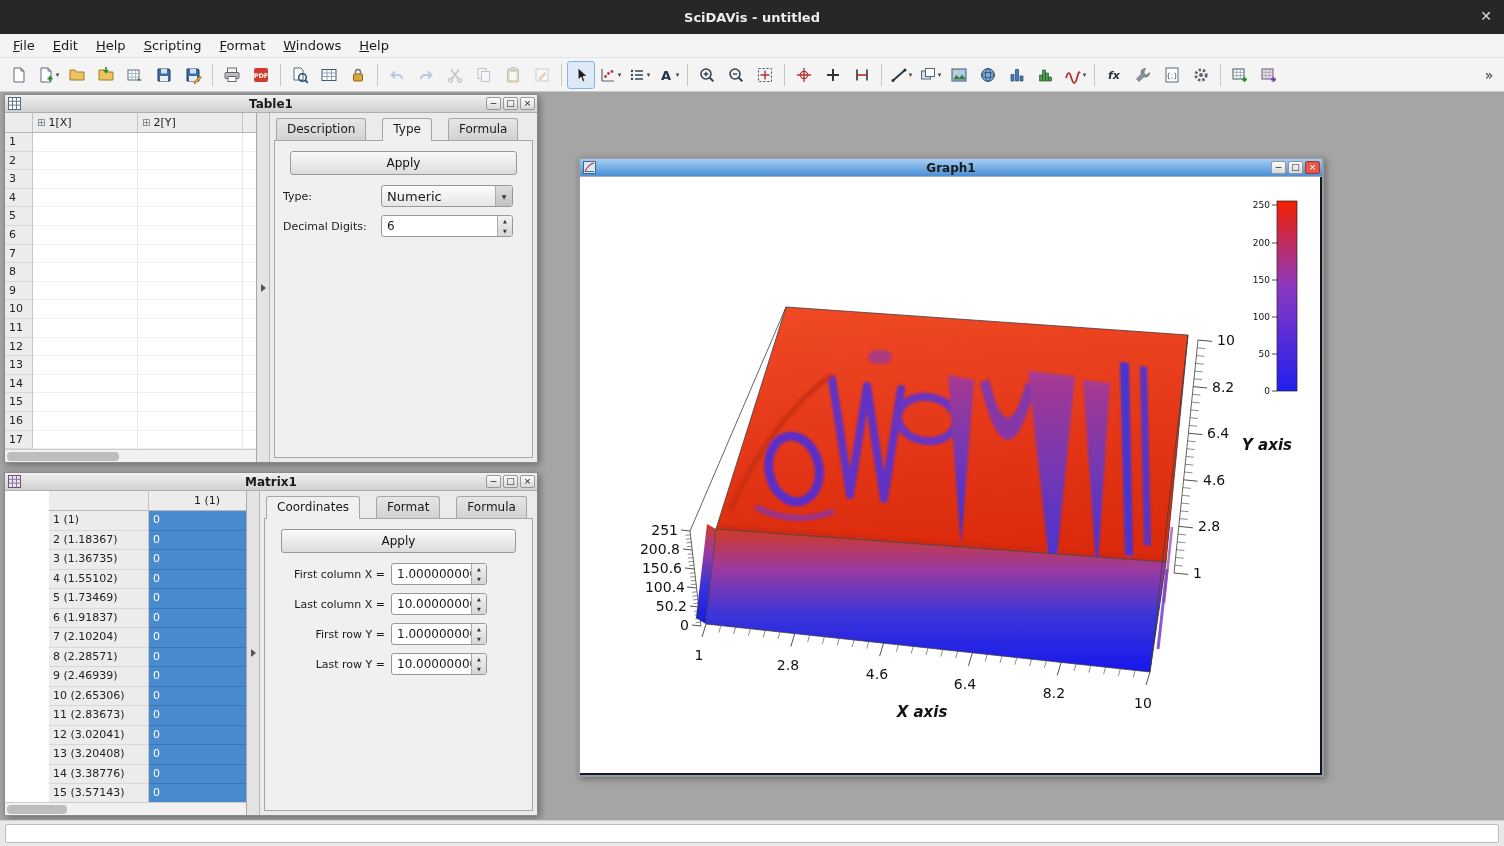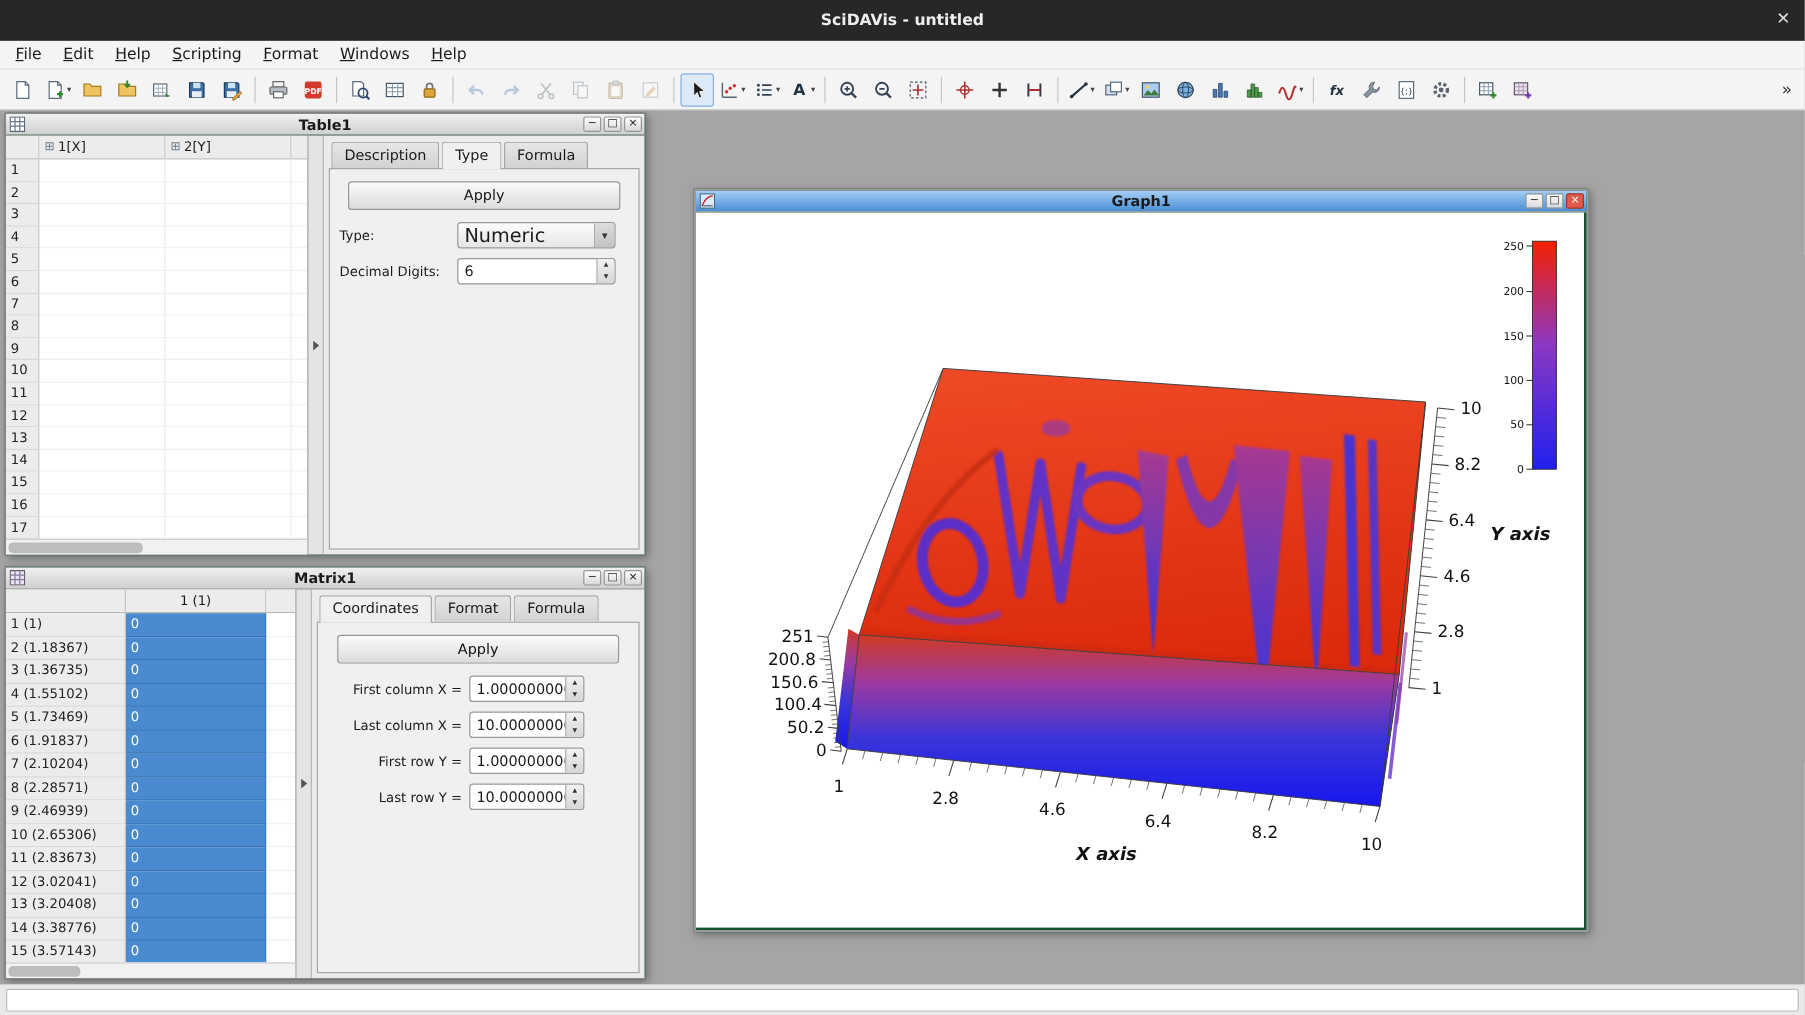--- a/index.html
+++ b/index.html
@@ -23,66 +23,66 @@
   .tbtn.disabled{opacity:.35;}
   .tbtn.active{background:#dce9f7;border-color:#88b2e0;}
   .tbtn.glyph{font-size:14px;color:#333;min-width:20px;}
   .tbtn.pushright{margin-left:auto;}
   .tsep{width:1px;height:22px;background:#c6c6c6;margin:0 4px;flex:none;}
 
   
   .mdi{position:relative;height:728px;background:#a5a5a5;overflow:hidden;}
 
   
-  .childwin{position:absolute;border:1px solid #8a8a8a;background:#14532d;box-shadow:2px 2px 7px rgba(0,0,0,.35);}
+  .childwin{position:absolute;border:1px solid #8a8a8a;background:#0f172a;box-shadow:2px 2px 7px rgba(0,0,0,.35);}
   .cw-title{height:18px;position:relative;display:flex;align-items:center;justify-content:center;background:linear-gradient(#f0f0f0,#d0d0d0);border-bottom:1px solid #aeaeae;font-size:12px;font-weight:bold;}
   .cw-title.blue{background:linear-gradient(#a5cef4,#4a8fd6);}
   .cw-ico{position:absolute;left:3px;top:2px;width:13px;height:13px;}
   .cw-ico svg{width:13px;height:13px;display:block;}
   .cw-btns{position:absolute;right:2px;top:2px;display:flex;gap:2px;}
   .cw-btn{width:15px;height:13px;border:1px solid #979797;background:linear-gradient(#fdfdfd,#d9d9d9);font-size:9px;line-height:11px;text-align:center;border-radius:2px;font-weight:normal;}
   .cw-btn.red{background:#e05a4b;border-color:#a23527;color:#fff;}
   .cw-body{height:calc(100% - 18px);display:flex;}
 
   
   .gridarea{background:#fff;display:flex;flex-direction:column;border-right:1px solid #a8a8a8;}
   .t1-left{width:252px;}
   .m1-left{width:242px;}
   .grid{flex:1;overflow:hidden;font-size:11px;}
   .trow{display:flex;height:18.6px;flex:none;}
-  .m1-left .trow{height:19.5px;}
+  .m1-left .trow{height:19.5px;margin-left:44px;}
   .trow.thead{height:20px;}
   .rowhead{width:28px;background:#ececec;border-right:1px solid #c4c4c4;border-bottom:1px solid #d8d8d8;padding:2px 0 0 4px;color:#222;flex:none;}
   .m1-left .rowhead{width:100px;}
   .rowhead.corner{border-bottom:1px solid #b8b8b8;}
   .chead{background:#ececec;border-right:1px solid #c4c4c4;border-bottom:1px solid #b8b8b8;padding:2px 4px;display:flex;gap:3px;align-items:center;flex:none;width:105px;}
   .m1-left .chead{width:117px;justify-content:center;}
   .chead.filler,.tcell.filler{flex:1;width:auto;border-right:none;}
   .cico{color:#6a7a88;font-size:10px;line-height:10px;}
   .tcell{width:105px;background:#fff;border-right:1px solid #e6e6e6;border-bottom:1px solid #efefef;flex:none;}
   .mcell{width:117px;background:#4a8bd0;border-right:1px solid #3d76b2;border-bottom:1px solid #3d76b2;color:#fff;padding:2px 0 0 4px;flex:none;}
   .hscroll{height:13px;background:#f1f1f1;border-top:1px solid #cccccc;position:relative;flex:none;}
   .hthumb{position:absolute;left:2px;top:2px;height:9px;background:#bdbdbd;border-radius:4px;}
 
   
   .collapser{width:13px;background:#e4e4e4;border-right:1px solid #b8b8b8;display:flex;align-items:center;justify-content:center;flex:none;}
   .collapser .tri{width:0;height:0;border-top:4px solid transparent;border-bottom:4px solid transparent;border-left:5px solid #555;}
 
   
   .panel{flex:1;background:#ebebeb;display:flex;flex-direction:column;font-size:12px;min-width:0;}
-  .tabs{display:flex;padding:5px 6px 0;gap:2px;position:relative;z-index:2;}
+  .tabs{display:flex;padding:5px 6px 0;gap:16px;position:relative;z-index:2;}
   .tab{padding:3px 10px 4px;border:1px solid #a6a6a6;border-bottom:none;background:linear-gradient(#e6e6e6,#d2d2d2);border-radius:3px 3px 0 0;font-size:12px;margin-bottom:0;}
   .tab.active{background:#f0f0f0;margin-bottom:-1px;padding-bottom:5px;}
   .panel-body{flex:1;border:1px solid #a6a6a6;margin:0 4px 4px;background:#f0f0f0;padding:8px;position:relative;z-index:1;overflow:hidden;}
   .apply{display:block;margin:2px auto 10px;width:94%;height:24px;background:linear-gradient(#fafafa,#dcdcdc);border:1px solid #989898;border-radius:3px;font-size:12px;font-family:inherit;color:#111;}
   .frow{display:flex;align-items:center;margin:8px 0;}
   .frow label{width:98px;flex:none;font-size:11px;}
   .frow.mrow label{width:112px;text-align:right;margin-right:6px;}
   .combo{width:132px;height:22px;border:1px solid #989898;border-radius:3px;background:linear-gradient(#fcfcfc,#e6e6e6);display:flex;align-items:center;}
-  .combo .cval{flex:1;padding:0 5px;font-size:16px;}
+  .combo .cval{flex:1;padding:0 5px;font-size:13px;}
   .combo .dropzone{width:17px;height:20px;border-left:1px solid #aaa;background:linear-gradient(#dddddd,#c2c2c2);display:flex;align-items:center;justify-content:center;font-size:6px;color:#333;border-radius:0 2px 2px 0;}
   .spin{width:132px;height:22px;border:1px solid #989898;border-radius:3px;background:#fff;display:flex;overflow:hidden;}
   .frow.mrow .spin{width:96px;}
   .spin .val{flex:1;padding:3px 0 0 5px;font-size:12px;white-space:nowrap;overflow:hidden;}
   .spin .arrows{width:15px;border-left:1px solid #ababab;display:flex;flex-direction:column;background:linear-gradient(#f2f2f2,#d6d6d6);flex:none;}
   .spin .arrows div{flex:1;font-size:5px;line-height:10px;text-align:center;color:#333;}
   .infobox{margin-top:9px;background:#b5b5b5;border:1px solid #9a9a9a;padding:5px 7px;font-size:11.5px;line-height:1.25;white-space:pre-line;height:172px;color:#111;}
 
   
   .graphwin{border:2px solid #9a9a9a;margin-top:21px;}

